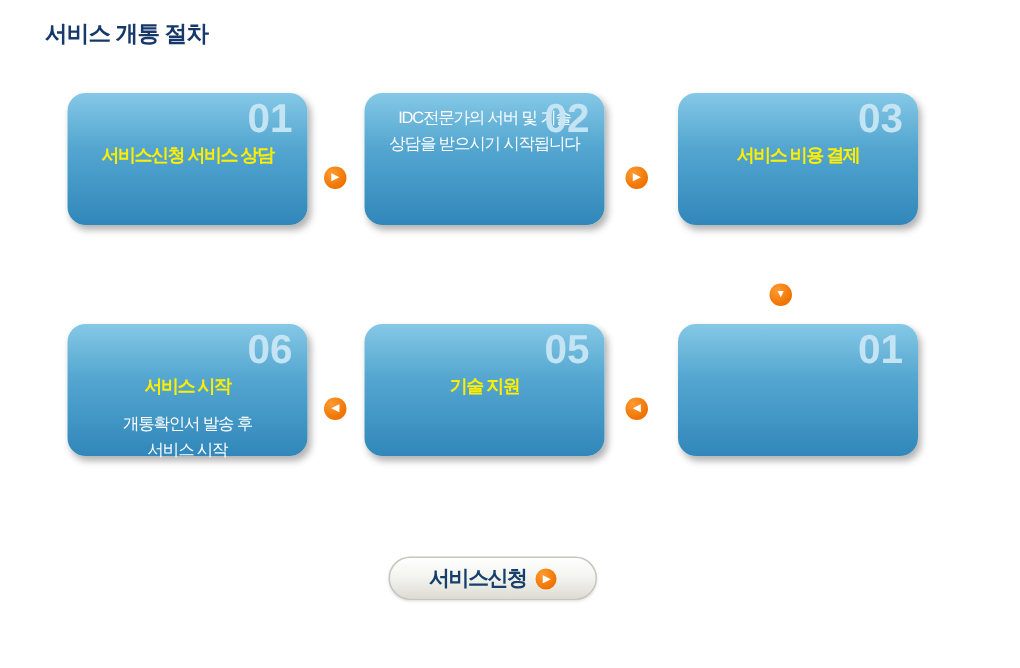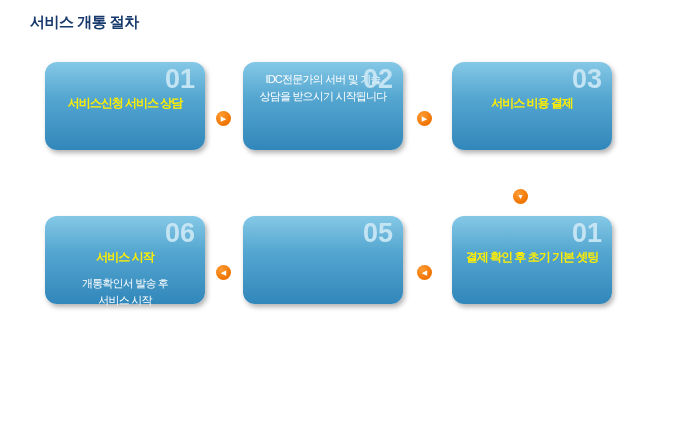--- a/index.html
+++ b/index.html
@@ -154,23 +154,27 @@
     <span class="card-num">06</span>
     <div class="card-title">서비스 시작</div>
     <div class="card-desc">개통확인서 발송 후
 서비스 시작</div>
   </div>
 
   <span class="flow-arrow a-r2-1">◀</span>
 
   <div class="card r2 c2">
     <span class="card-num">05</span>
+    <div class="card-title">기술 지원</div>
   </div>
 
   <span class="flow-arrow a-r2-2">◀</span>
 
   <div class="card r2 c3">
     <span class="card-num">01</span>
-    <div class="card-title">결제 확인 후 초기 기본 셋팅</div>
   </div>
 
+  <button class="apply-btn">
+    <span class="apply-label">서비스신청</span>
+    <span class="btn-arrow">▶</span>
+  </button>
 
 </div>
 
 </body></html>

